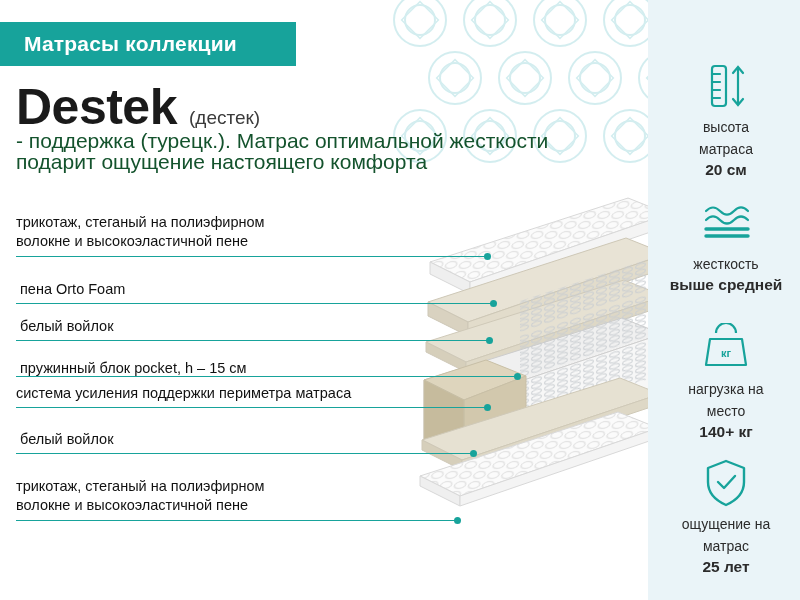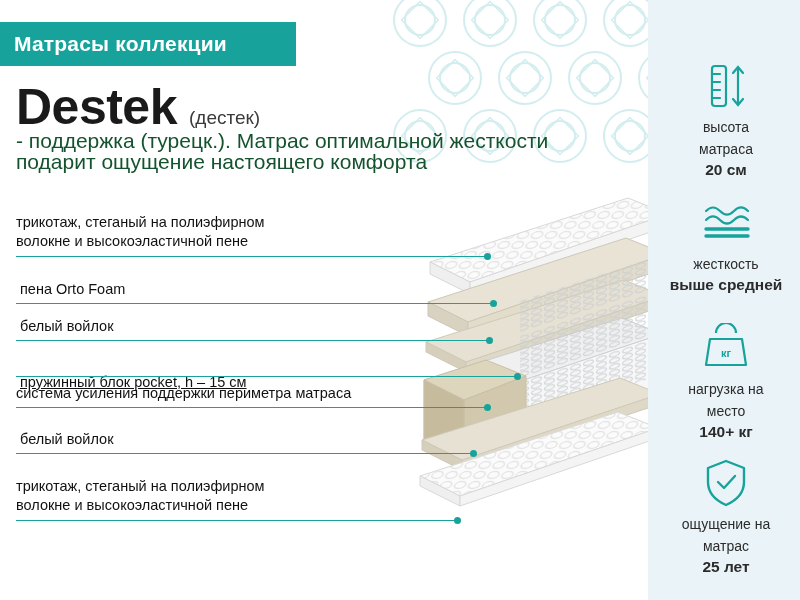--- a/index.html
+++ b/index.html
@@ -39,21 +39,21 @@
     width: 296px;
     height: 44px;
     background: #17a39b;
   }
   .header-bar span {
     display: block;
     color: #ffffff;
     font-size: 21px;
     font-weight: bold;
     line-height: 44px;
-    padding-left: 14px;
+    padding-left: 24px;
     letter-spacing: 0.2px;
   }
 
   .title-row {
     position: absolute;
     top: 78px;
     left: 16px;
     display: flex;
     align-items: baseline;
   }
@@ -306,21 +306,21 @@
   </div>
   <div class="cline" style="top:303px; left:16px; width:476px;"></div>
   <div class="cdot" style="top:300px; left:490px;"></div>
 
   <div class="callout" style="top:317px; left:20px;">
     <div>белый войлок</div>
   </div>
   <div class="cline" style="top:340px; left:16px; width:472px;"></div>
   <div class="cdot" style="top:337px; left:486px;"></div>
 
-  <div class="callout" style="top:373px; left:20px;text-decoration:underline;">
+  <div class="callout" style="top:359px; left:20px;">
     <div>пружинный блок pocket, h – 15 см</div>
   </div>
   <div class="cline" style="top:376px; left:16px; width:500px;"></div>
   <div class="cdot" style="top:373px; left:514px;"></div>
 
   <div class="callout" style="top:384px; left:16px;">
     <div>система усиления поддержки периметра матраса</div>
   </div>
   <div class="cline" style="top:407px; left:16px; width:470px;"></div>
   <div class="cdot" style="top:404px; left:484px;"></div>

